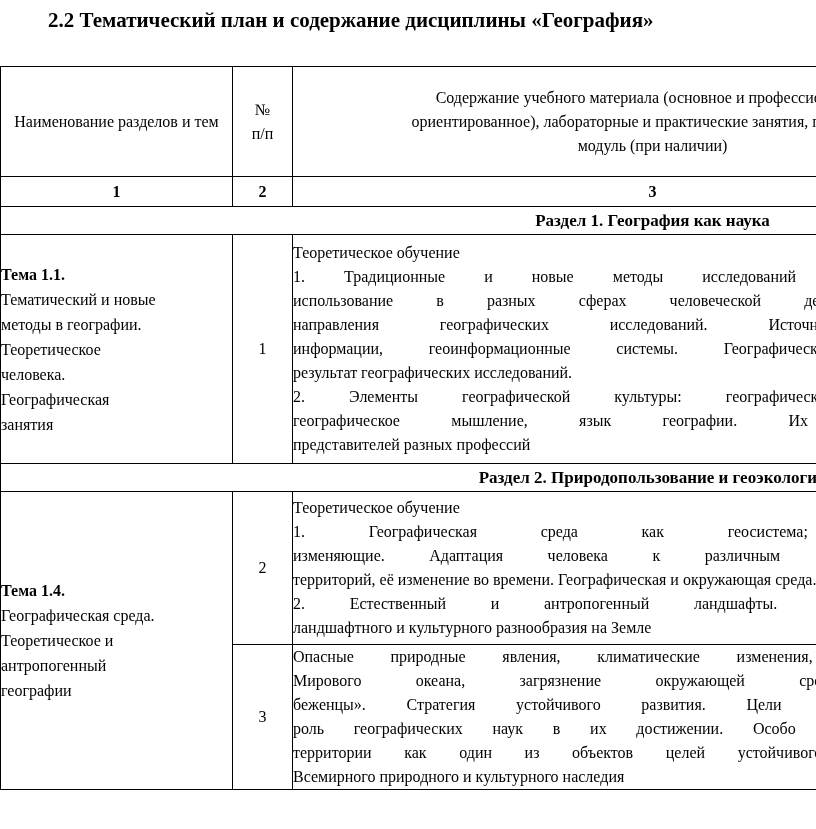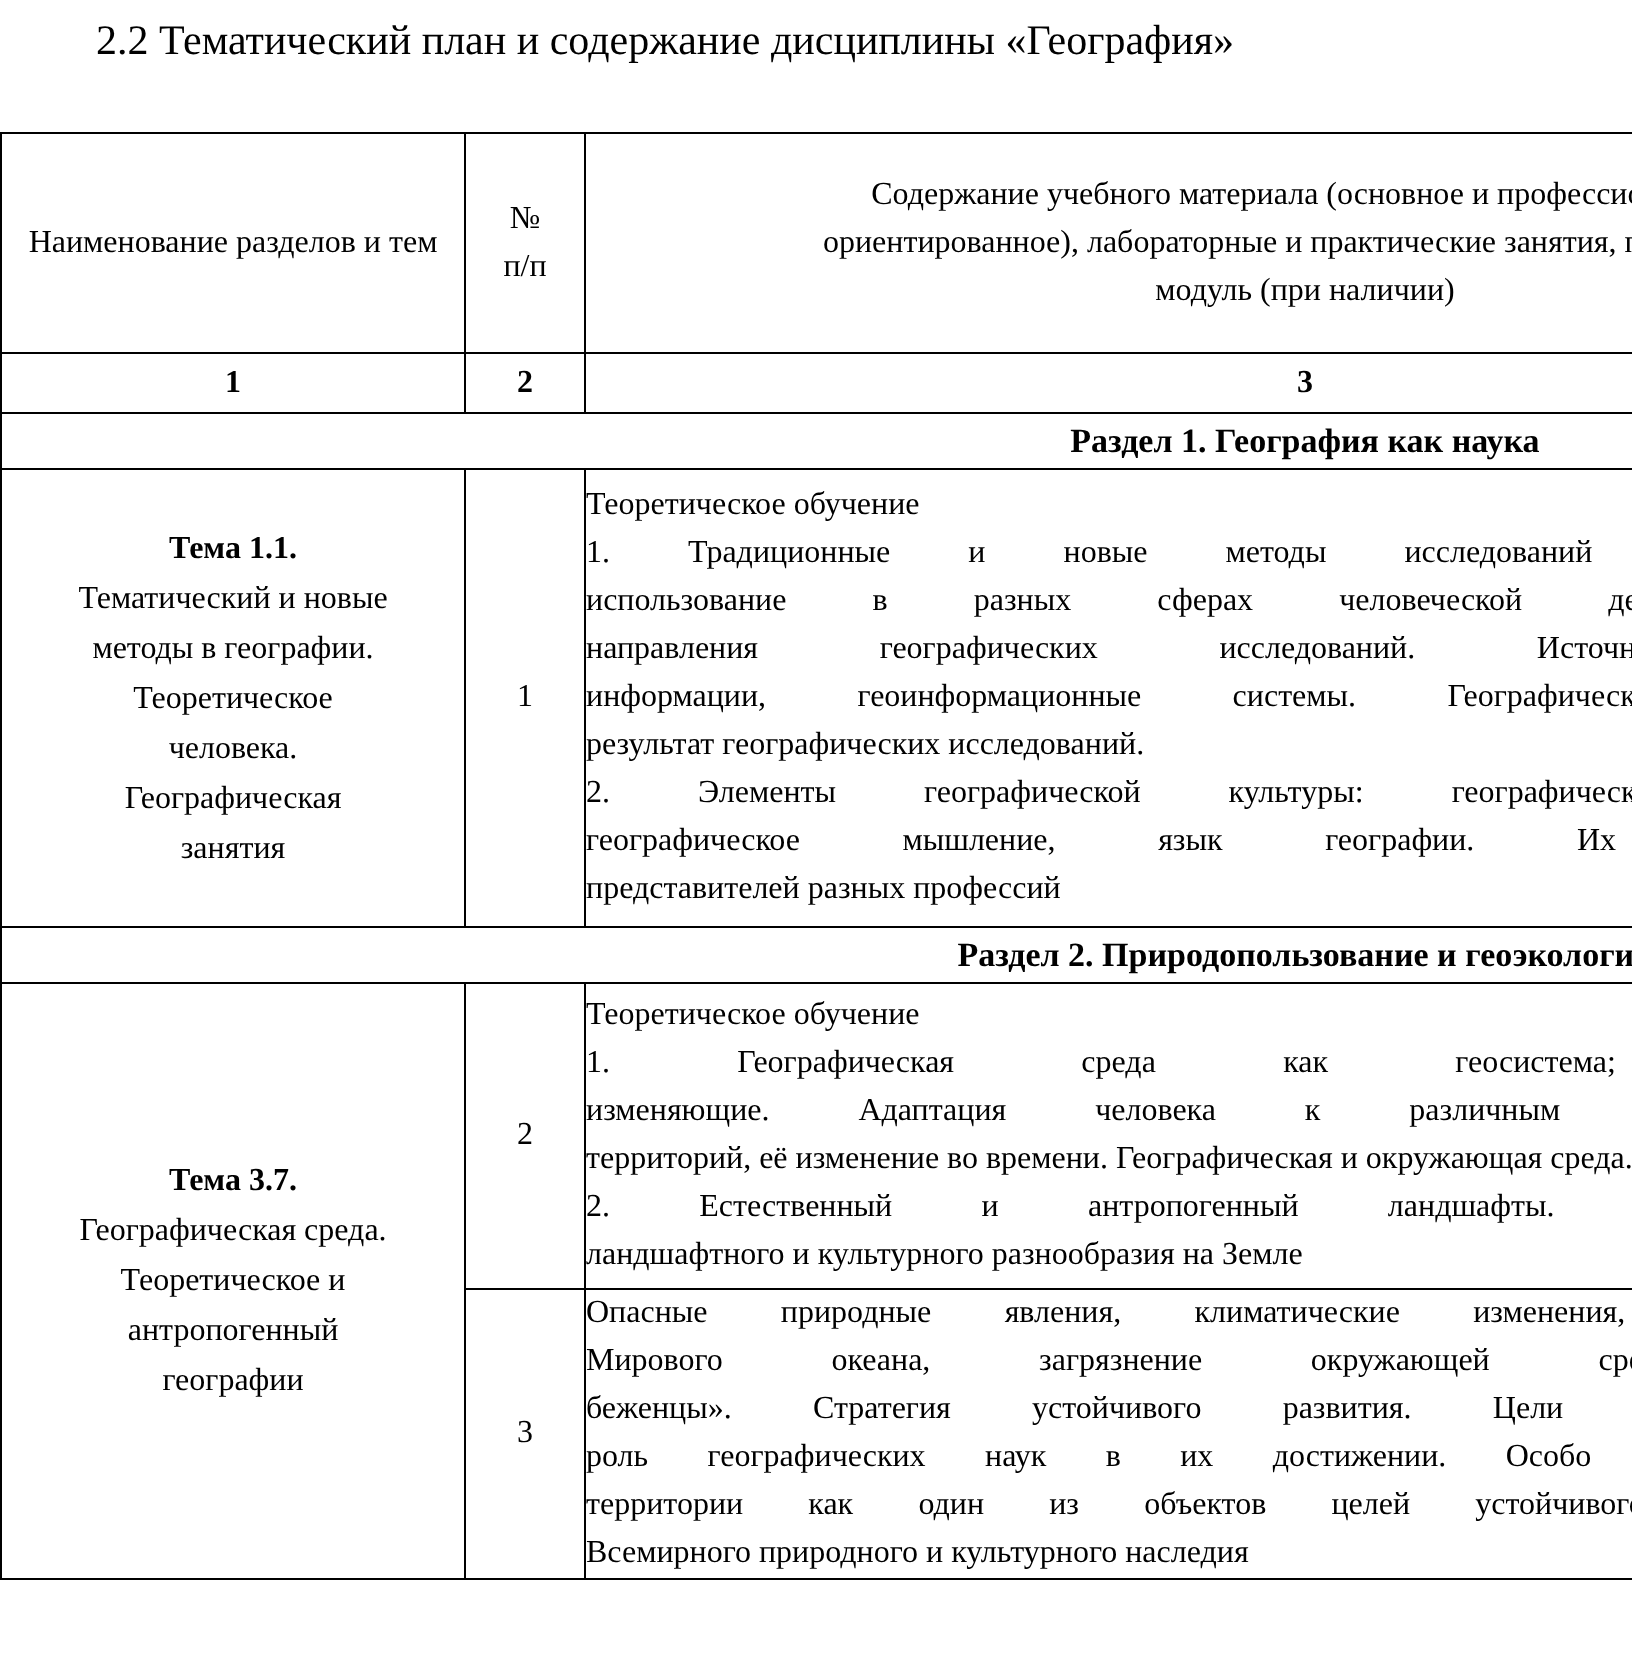--- a/index.html
+++ b/index.html
@@ -6,21 +6,21 @@
   html, body { margin: 0; padding: 0; }
   body {
     width: 816px;
     height: 829px;
     overflow: hidden;
     background: #ffffff;
     color: #000000;
     font-family: "Liberation Serif", serif;
   }
   .doc-title {
-    font-weight: normal;
+    font-weight: bold;
     font-size: 21px;
     margin: 8px 0 0 48px;
     white-space: nowrap;
   }
   table.plan {
     border-collapse: collapse;
     table-layout: fixed;
     width: 1012px;
     margin-top: 33px;
   }
@@ -29,21 +29,21 @@
     padding: 0;
     vertical-align: middle;
     font-size: 16px;
     font-weight: normal;
   }
   th.hdr { font-weight: bold; font-size: 17px; text-align: center; padding: 4px 8px; }
   th.hdr div { line-height: 24px; }
   tr.index-row td { text-align: center; font-weight: bold; height: 30px; }
   tr.section-row td { font-weight: bold; font-size: 17px; height: 28px; }
   .section-label { padding-left: 292px; text-align: center; }
-  td.theme-cell { text-align: center; padding: 4px 6px; }
+  td.theme-cell { text-align: left; padding: 4px 6px; }
   td.theme-cell div { line-height: 25px; }
   td.num-cell { text-align: center; }
   td.content-cell { vertical-align: top; padding: 3px 8px; text-align: left; }
   .cl { line-height: 24px; }
   .j { text-align: justify; text-align-last: justify; }
   .bold { font-weight: bold; }
 </style>
 </head>
 <body>
 
@@ -109,21 +109,21 @@
   </tr>
 
   <tr class="section-row">
     <td colspan="3">
       <div class="section-label">Раздел 2. Природопользование и геоэкология</div>
     </td>
   </tr>
 
   <tr style="height:153px">
     <td class="theme-cell" rowspan="2">
-      <div class="bold">Тема 3.7.</div>
+      <div class="bold">Тема 1.4.</div>
       <div>Географическая среда.</div>
       <div>Теоретическое и</div>
       <div>антропогенный</div>
       <div>географии</div>
     </td>
     <td class="num-cell">2</td>
     <td class="content-cell">
       <div class="cl">Теоретическое обучение</div>
       <div class="cl j">1. Географическая среда как геосистема; факторы, её</div>
       <div class="cl j">изменяющие. Адаптация человека к различным природным условиям</div>

